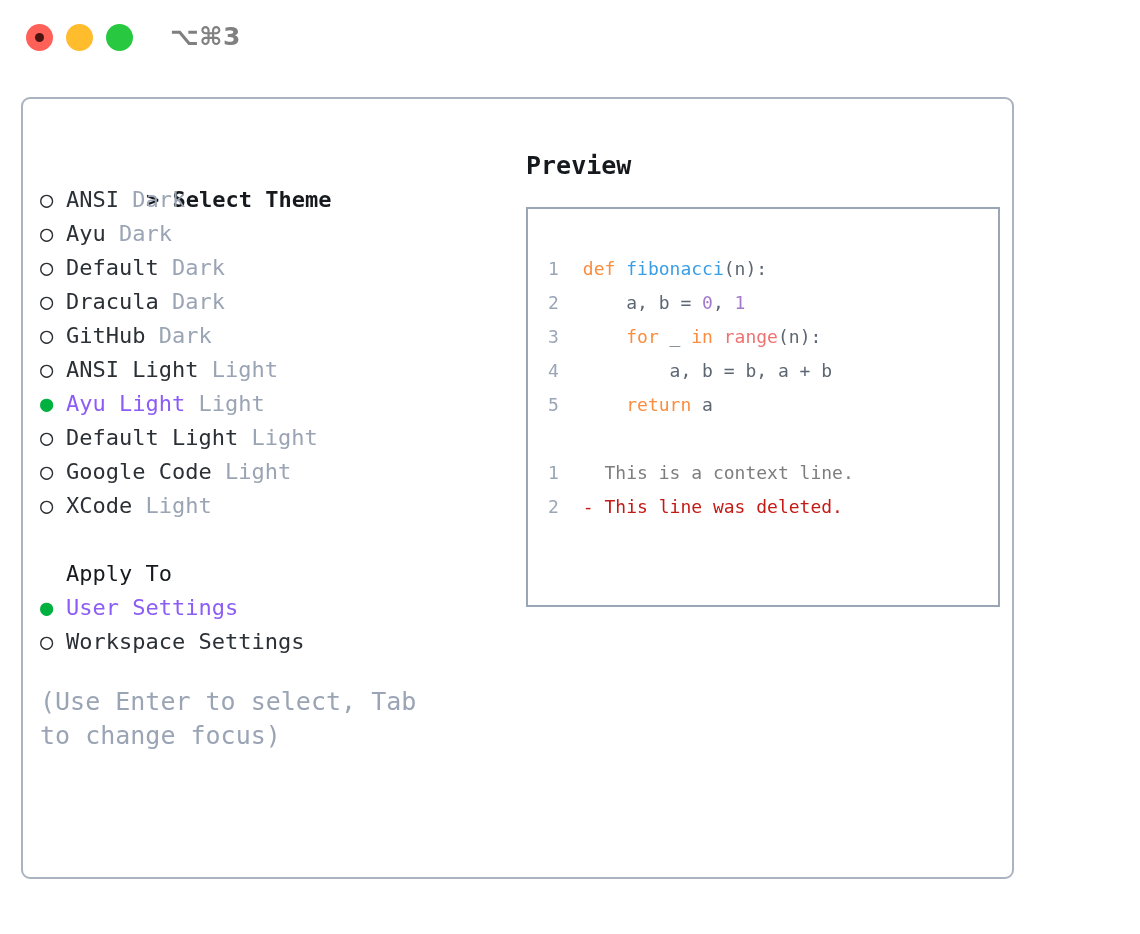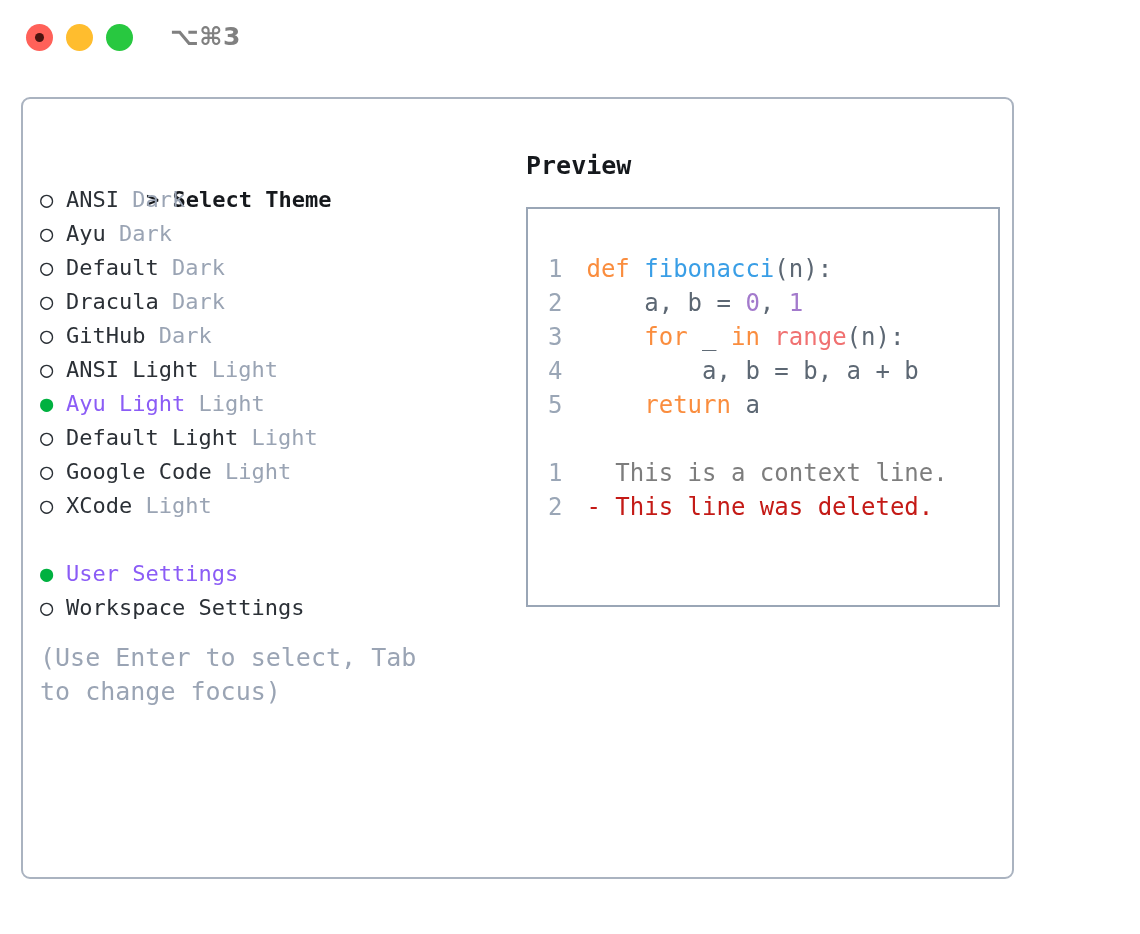--- a/index.html
+++ b/index.html
@@ -106,21 +106,21 @@
   .tag {
     color: #9aa4b4;
   }
   .spacer { height: 34px; }
   #apply-heading {
     padding-left: 26px;
     font-weight: normal;
     color: #16191d;
   }
   #hint {
-    margin-top: 16px;
+    margin-top: 26px;
     font-size: 25px;
     line-height: 34px;
     color: #9aa4b4;
     width: 420px;
     white-space: normal;
   }
 
   
   #right-col {
     position: absolute;
@@ -138,21 +138,21 @@
   #preview-box {
     margin-top: 24px;
     width: 474px;
     height: 400px;
     border: 2px solid #9aa6b6;
     box-sizing: border-box;
     background: #ffffff;
     padding: 43px 0 0 20px;
   }
   .code-line {
-    font-size: 24px;
+    font-size: 18px;
     line-height: 34px;
     white-space: pre;
     color: #5c6773;
   }
   .lnum {
     display: inline-block;
     width: 24px;
     color: #9aa6b6;
   }
   .kw   { color: #fa8d3e; }
@@ -193,20 +193,21 @@
           <div class="row"><span class="bullet">○</span><span class="name">GitHub</span> <span class="tag">Dark</span></div>
           <div class="row"><span class="bullet">○</span><span class="name">ANSI Light</span> <span class="tag">Light</span></div>
           <div class="row"><span class="bullet sel">●</span><span class="name sel">Ayu Light</span> <span class="tag">Light</span></div>
           <div class="row"><span class="bullet">○</span><span class="name">Default Light</span> <span class="tag">Light</span></div>
           <div class="row"><span class="bullet">○</span><span class="name">Google Code</span> <span class="tag">Light</span></div>
           <div class="row"><span class="bullet">○</span><span class="name">XCode</span> <span class="tag">Light</span></div>
         </div>
 
       <div class="spacer"></div>
 
+      <div class="row" id="apply-heading">Apply To</div>
 
       <div id="apply-items">
           <div class="row"><span class="bullet sel">●</span><span class="name sel">User Settings</span></div>
           <div class="row"><span class="bullet">○</span><span class="name">Workspace Settings</span></div>
         </div>
 
       <div id="hint">(Use Enter to select, Tab to change focus)</div>
     </div>
 
     <div id="right-col">

